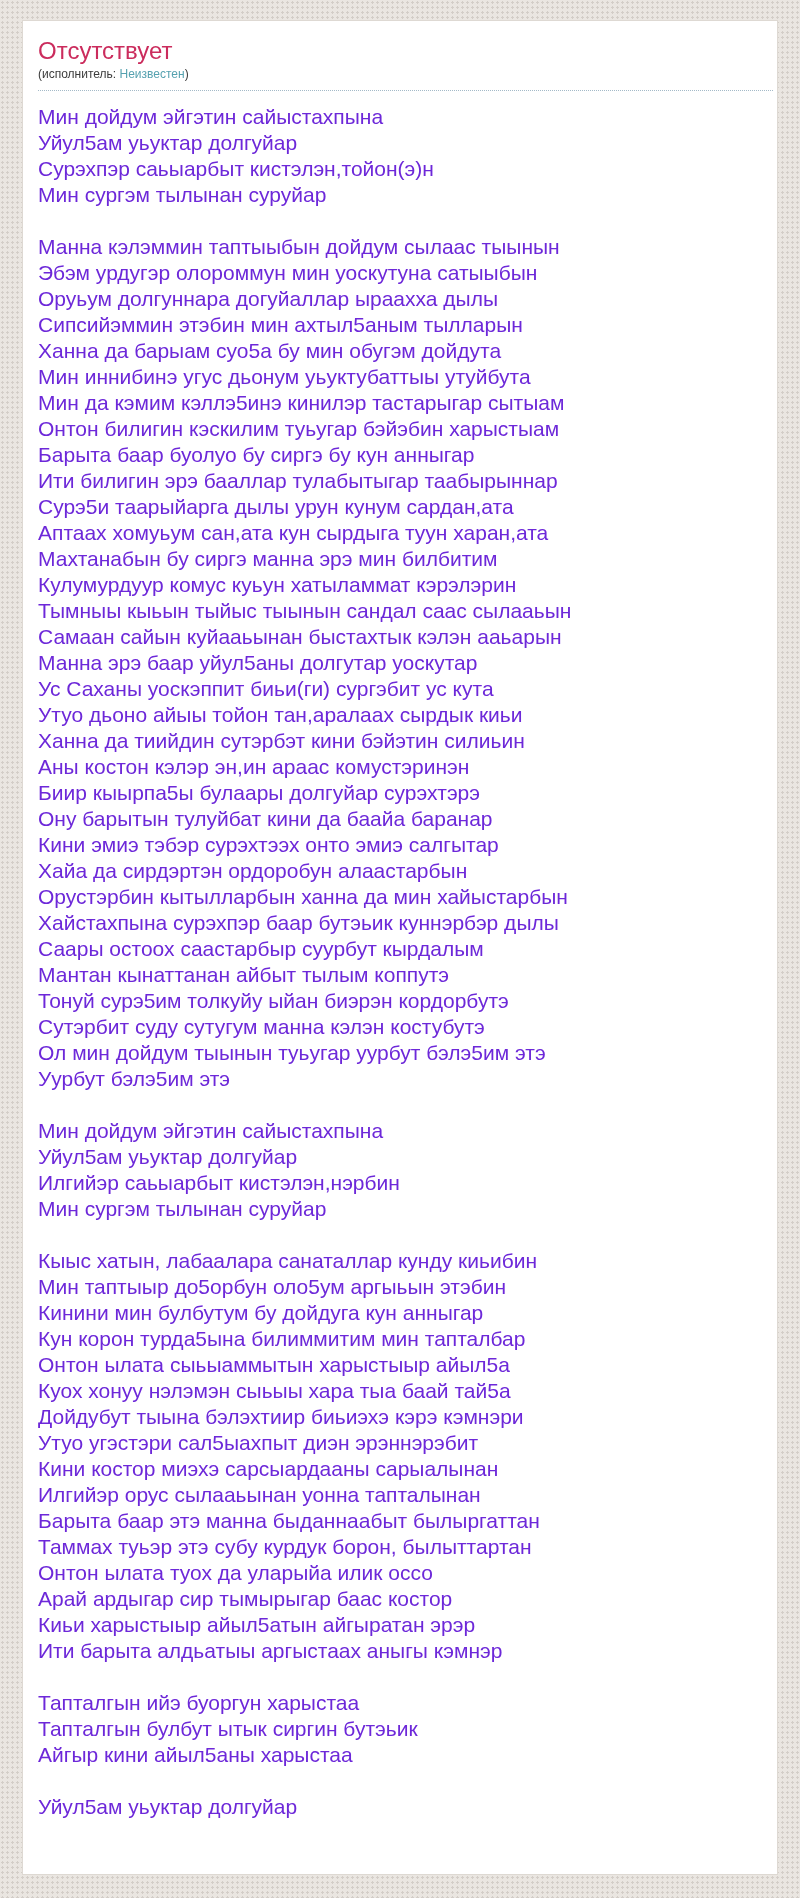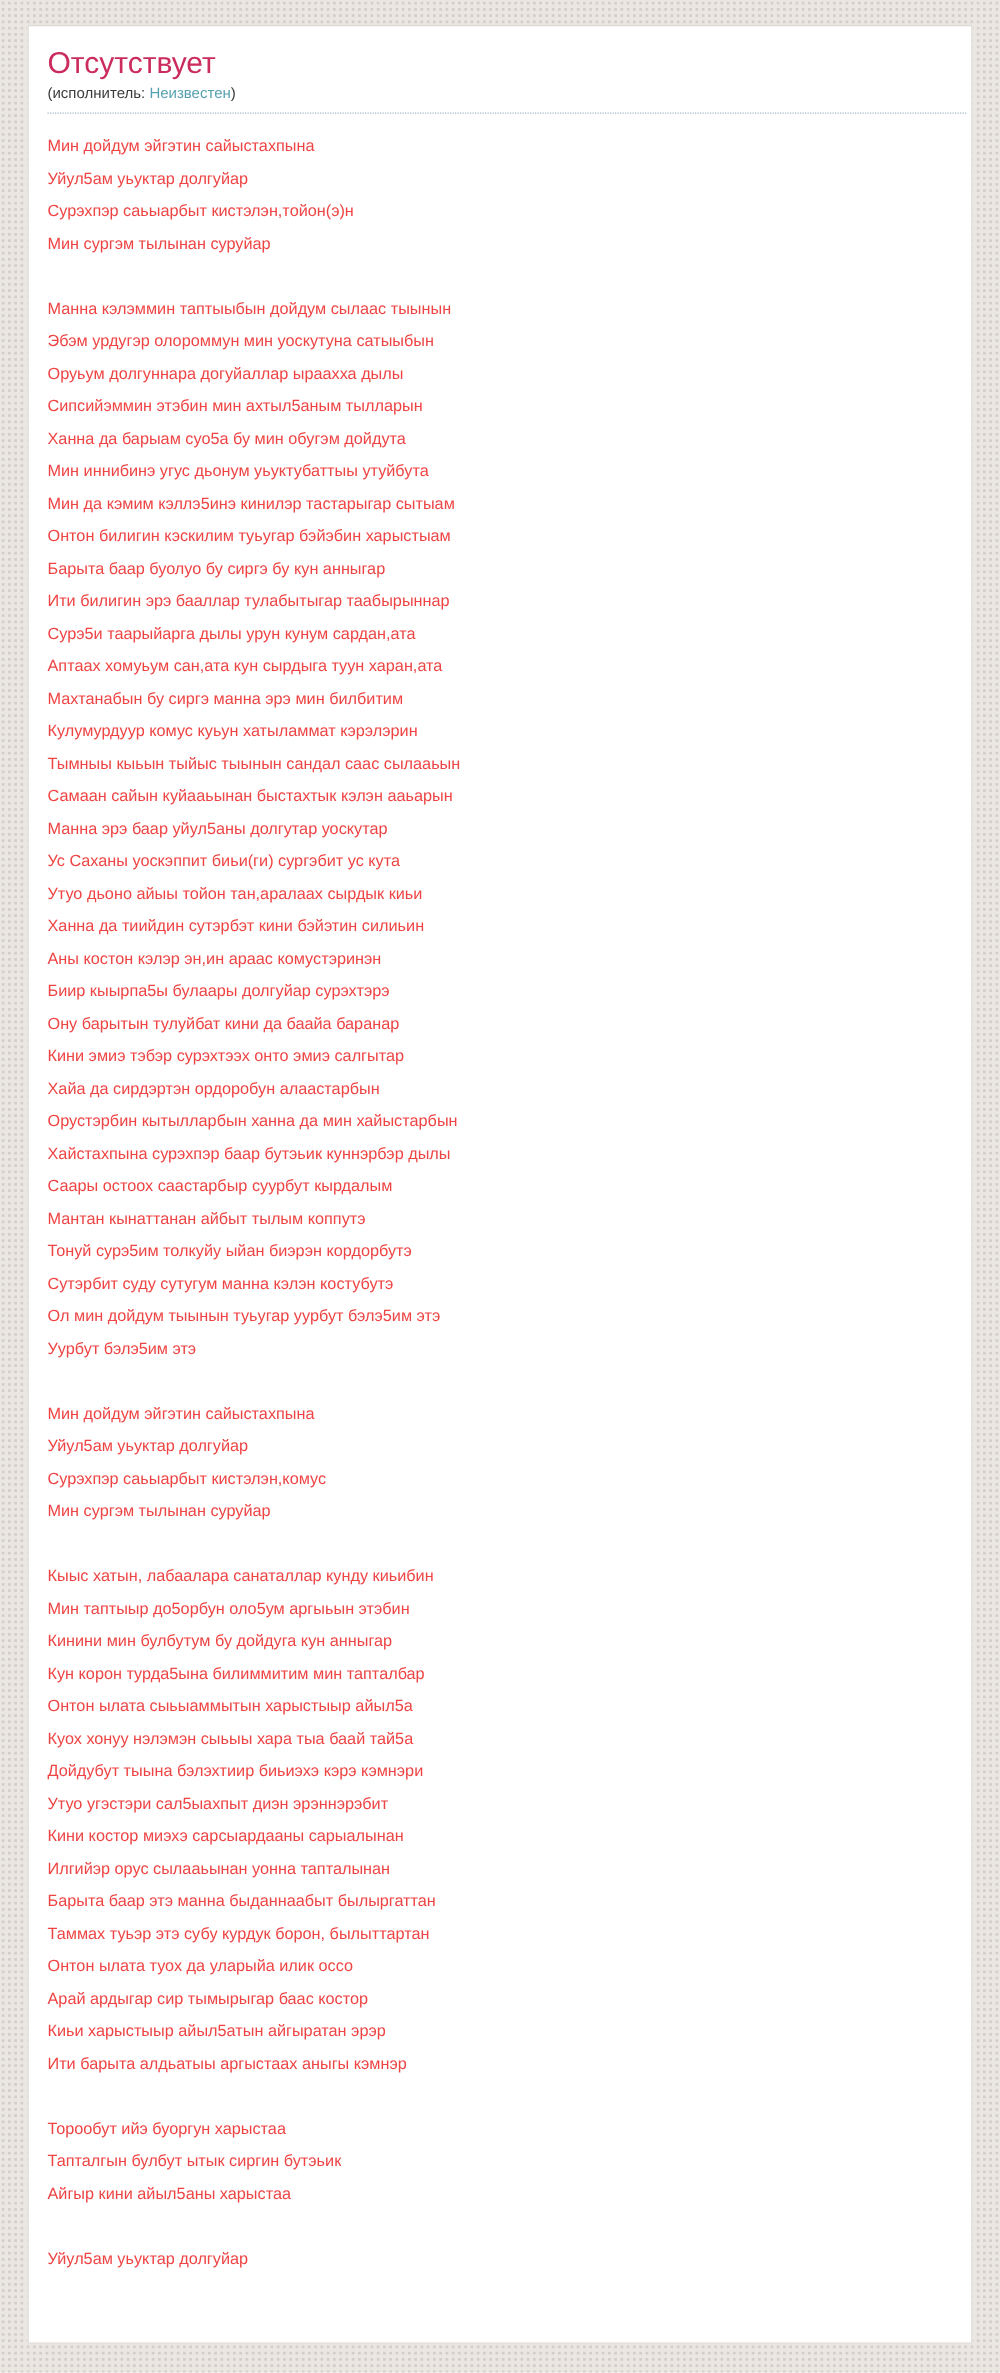--- a/index.html
+++ b/index.html
@@ -36,36 +36,36 @@
     padding: 2px 0 9px 0;
     border-bottom: 1px dotted #a4bac8;
     margin-bottom: 13px;
   }
   .artist-link {
     color: #55a1af;
     text-decoration: none;
     cursor: pointer;
   }
   .lyrics {
-    font-size: 13px;
+    font-size: 21px;
     line-height: 26px;
-    color: #ef4444;
+    color: #6d28d9;
   }
   .stanza { margin: 0 0 26px 0; }
   .stanza:last-child { margin-bottom: 0; }
 </style>
 </head>
 <body>
 
 <div class="card">
   <h1 class="page-title">Отсутствует</h1>
   <div class="artist-line">
     <span>(исполнитель: </span><a class="artist-link" href="#">Неизвестен</a><span>)</span>
   </div>
   <div class="lyrics">
       <p class="stanza"><span>Мин дойдум эйгэтин сайыстахпына</span><br><span>Уйул5ам уьуктар долгуйар</span><br><span>Сурэхпэр саьыарбыт кистэлэн,тойон(э)н</span><br><span>Мин сургэм тылынан суруйар</span></p>
       <p class="stanza"><span>Манна кэлэммин таптыыбын дойдум сылаас тыынын</span><br><span>Эбэм урдугэр олороммун мин уоскутуна сатыыбын</span><br><span>Оруьум долгуннара догуйаллар ыраахха дылы</span><br><span>Сипсийэммин этэбин мин ахтыл5аным тылларын</span><br><span>Ханна да барыам суо5а бу мин обугэм дойдута</span><br><span>Мин иннибинэ угус дьонум уьуктубаттыы утуйбута</span><br><span>Мин да кэмим кэллэ5инэ кинилэр тастарыгар сытыам</span><br><span>Онтон билигин кэскилим туьугар бэйэбин харыстыам</span><br><span>Барыта баар буолуо бу сиргэ бу кун анныгар</span><br><span>Ити билигин эрэ бааллар тулабытыгар таабырыннар</span><br><span>Сурэ5и таарыйарга дылы урун кунум сардан,ата</span><br><span>Аптаах хомуьум сан,ата кун сырдыга туун харан,ата</span><br><span>Махтанабын бу сиргэ манна эрэ мин билбитим</span><br><span>Кулумурдуур комус куьун хатыламмат кэрэлэрин</span><br><span>Тымныы кыьын тыйыс тыынын сандал саас сылааьын</span><br><span>Самаан сайын куйааьынан быстахтык кэлэн ааьарын</span><br><span>Манна эрэ баар уйул5аны долгутар уоскутар</span><br><span>Ус Саханы уоскэппит биьи(ги) сургэбит ус кута</span><br><span>Утуо дьоно айыы тойон тан,аралаах сырдык киьи</span><br><span>Ханна да тиийдин сутэрбэт кини бэйэтин силиьин</span><br><span>Аны костон кэлэр эн,ин араас комустэринэн</span><br><span>Биир кыырпа5ы булаары долгуйар сурэхтэрэ</span><br><span>Ону барытын тулуйбат кини да баайа баранар</span><br><span>Кини эмиэ тэбэр сурэхтээх онто эмиэ салгытар</span><br><span>Хайа да сирдэртэн ордоробун алаастарбын</span><br><span>Орустэрбин кытылларбын ханна да мин хайыстарбын</span><br><span>Хайстахпына сурэхпэр баар бутэьик куннэрбэр дылы</span><br><span>Саары остоох саастарбыр суурбут кырдалым</span><br><span>Мантан кынаттанан айбыт тылым коппутэ</span><br><span>Тонуй сурэ5им толкуйу ыйан биэрэн кордорбутэ</span><br><span>Сутэрбит суду сутугум манна кэлэн костубутэ</span><br><span>Ол мин дойдум тыынын туьугар уурбут бэлэ5им этэ</span><br><span>Уурбут бэлэ5им этэ</span></p>
-      <p class="stanza"><span>Мин дойдум эйгэтин сайыстахпына</span><br><span>Уйул5ам уьуктар долгуйар</span><br><span>Сурэхпэр саьыарбыт кистэлэн,комус</span><br><span>Мин сургэм тылынан суруйар</span></p>
+      <p class="stanza"><span>Мин дойдум эйгэтин сайыстахпына</span><br><span>Уйул5ам уьуктар долгуйар</span><br><span>Илгийэр саьыарбыт кистэлэн,нэрбин</span><br><span>Мин сургэм тылынан суруйар</span></p>
       <p class="stanza"><span>Кыыс хатын, лабаалара санаталлар кунду киьибин</span><br><span>Мин таптыыр до5орбун оло5ум аргыьын этэбин</span><br><span>Кинини мин булбутум бу дойдуга кун анныгар</span><br><span>Кун корон турда5ына билиммитим мин тапталбар</span><br><span>Онтон ылата сыьыаммытын харыстыыр айыл5а</span><br><span>Куох хонуу нэлэмэн сыьыы хара тыа баай тай5а</span><br><span>Дойдубут тыына бэлэхтиир биьиэхэ кэрэ кэмнэри</span><br><span>Утуо угэстэри сал5ыахпыт диэн эрэннэрэбит</span><br><span>Кини костор миэхэ сарсыардааны сарыалынан</span><br><span>Илгийэр орус сылааьынан уонна тапталынан</span><br><span>Барыта баар этэ манна быданнаабыт былыргаттан</span><br><span>Таммах туьэр этэ субу курдук борон, былыттартан</span><br><span>Онтон ылата туох да уларыйа илик оссо</span><br><span>Арай ардыгар сир тымырыгар баас костор</span><br><span>Киьи харыстыыр айыл5атын айгыратан эрэр</span><br><span>Ити барыта алдьатыы аргыстаах аныгы кэмнэр</span></p>
-      <p class="stanza"><span>Торообут ийэ буоргун харыстаа</span><br><span>Тапталгын булбут ытык сиргин бутэьик</span><br><span>Айгыр кини айыл5аны харыстаа</span><br></p>
+      <p class="stanza"><span>Тапталгын ийэ буоргун харыстаа</span><br><span>Тапталгын булбут ытык сиргин бутэьик</span><br><span>Айгыр кини айыл5аны харыстаа</span><br></p>
       <p class="stanza"><span>Уйул5ам уьуктар долгуйар</span></p>
     </div>
 </div>
 
 </body></html>

